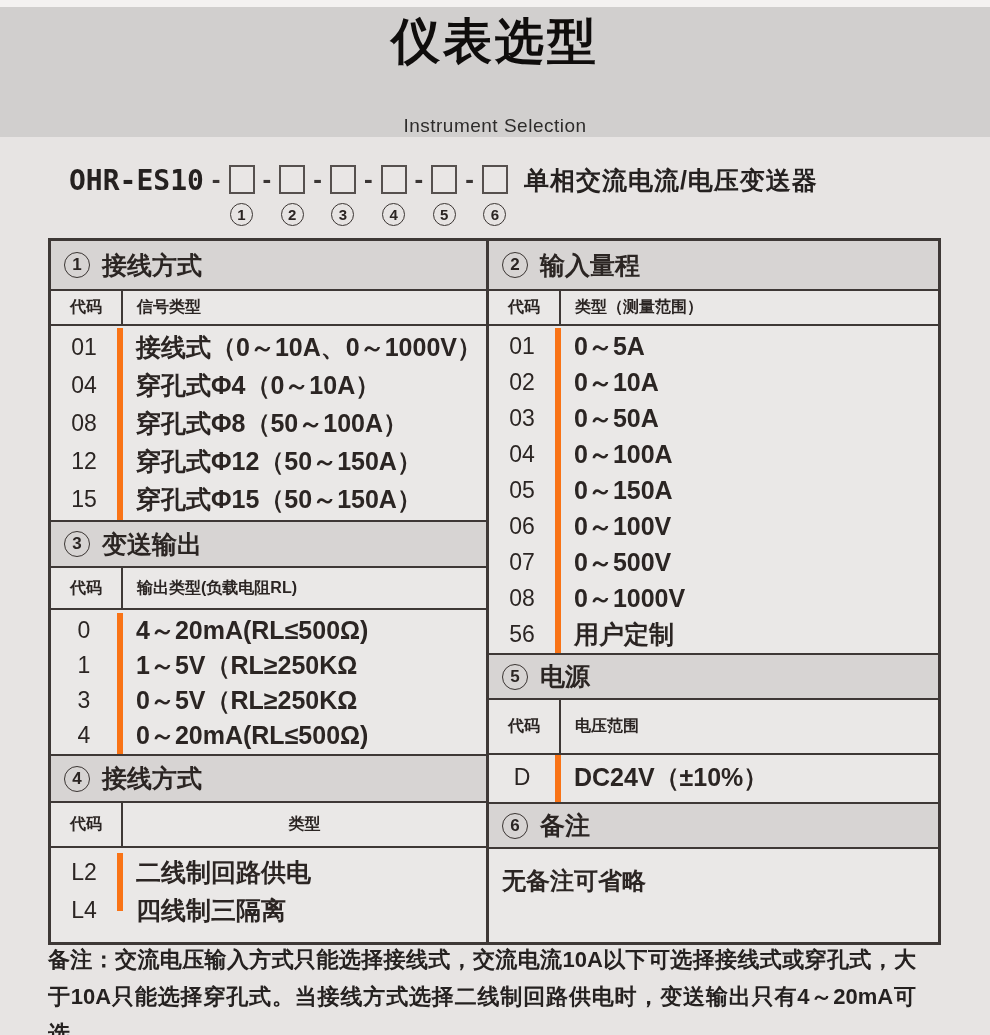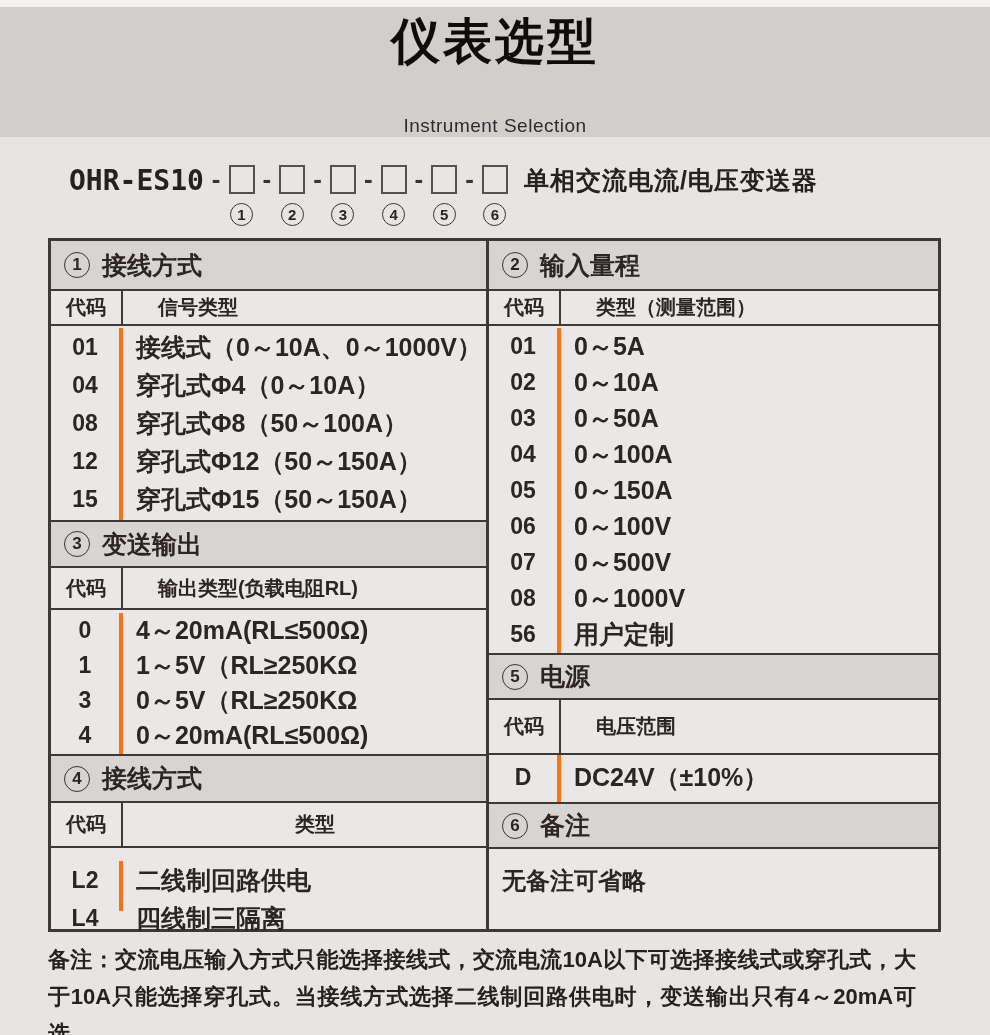--- a/index.html
+++ b/index.html
@@ -70,54 +70,54 @@
     background:#d7d4d3;
     display:flex;align-items:center;gap:12px;
     padding-left:13px;box-sizing:border-box;
     font-size:25px;font-weight:bold;
     border-bottom:2px solid #3e3836;
   }
   .section:not(:first-child) .sec-header{border-top:2px solid #3e3836;}
   .sec-header .circ{width:26px;height:26px;font-size:17px;}
   .sec-subhead{
     display:flex;border-bottom:2px solid #3e3836;box-sizing:border-box;
-    font-size:20px;font-weight:bold;background:#eae8e7;gap:21px;
+    font-size:16px;font-weight:bold;background:#eae8e7;
   }
   .sh-code{
     width:72px;flex:0 0 72px;border-right:2px solid #3e3836;box-sizing:border-box;
     display:flex;align-items:center;justify-content:center;
   }
   .sh-type{flex:1;display:flex;align-items:center;padding-left:14px;}
   .sh-type.center{justify-content:center;padding-left:0;}
   .sec-body{display:flex;box-sizing:border-box;background:#eae8e7;}
   .bd-code{
-    width:72px;flex:0 0 72px;border-right:4px solid #f97316;box-sizing:border-box;
-    text-align:center;font-weight:bold;font-size:23px;
+    width:72px;flex:0 0 72px;border-right:6px solid #f97316;box-sizing:border-box;
+    text-align:center;font-weight:normal;font-size:23px;
   }
   .bd-labels{flex:1;padding-left:13px;font-weight:bold;font-size:25px;}
   .line{white-space:nowrap;}
   .sec-note{
     padding-left:13px;font-weight:bold;font-size:24px;line-height:40px;padding-top:12px;
     box-sizing:border-box;background:#eae8e7;
   }
   
   .hd-s1,.hd-s2{height:50px;}
   .hd-s3{height:48px;}
   .hd-s4{height:49px;}
   .hd-s5,.hd-s6{height:47px;}
   .sh-s1,.sh-s2{height:35px;}
   .sh-s3{height:42px;}
   .sh-s4{height:45px;}
   .sh-s5{height:55px;}
   .bd-s1{height:194px;padding-top:2px;}  .bd-s1 .line{line-height:38px;}
   .bd-s2{height:327px;padding-top:2px;}  .bd-s2 .line{line-height:36px;}
   .bd-s3{height:144px;padding-top:3px;}  .bd-s3 .line{line-height:35px;}
-  .bd-s4{height:63px;padding-top:13px;}   .bd-s4 .line{line-height:38px;}
+  .bd-s4{height:63px;padding-top:5px;}   .bd-s4 .line{line-height:38px;}
   .bd-s5{height:47px;}                   .bd-s5 .line{line-height:45px;}
-  .bd-s6{height:80px;}
+  .bd-s6{height:93px;}
   
   .footnote{
     position:absolute;left:48px;top:941px;width:868px;
     font-size:22px;font-weight:bold;line-height:37px;color:#252120;
     text-align:justify;
   }
 </style>
 </head>
 <body>
 

